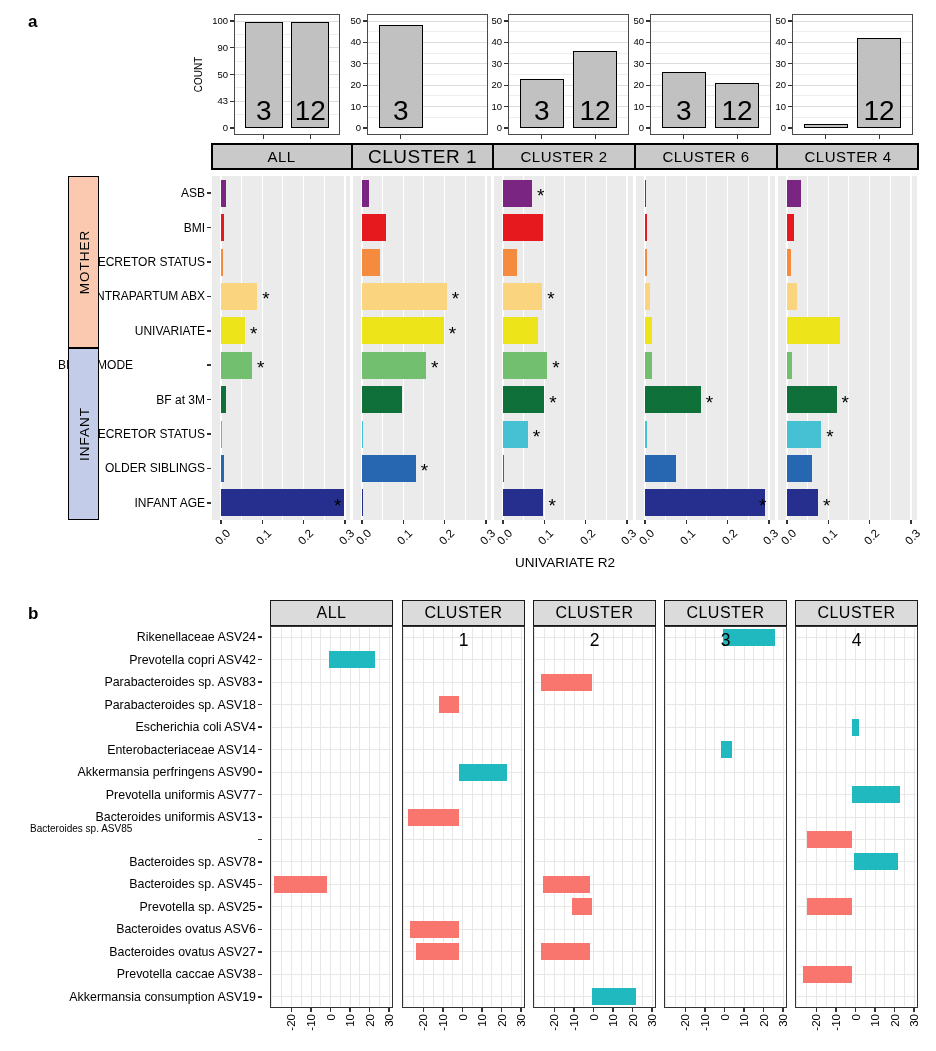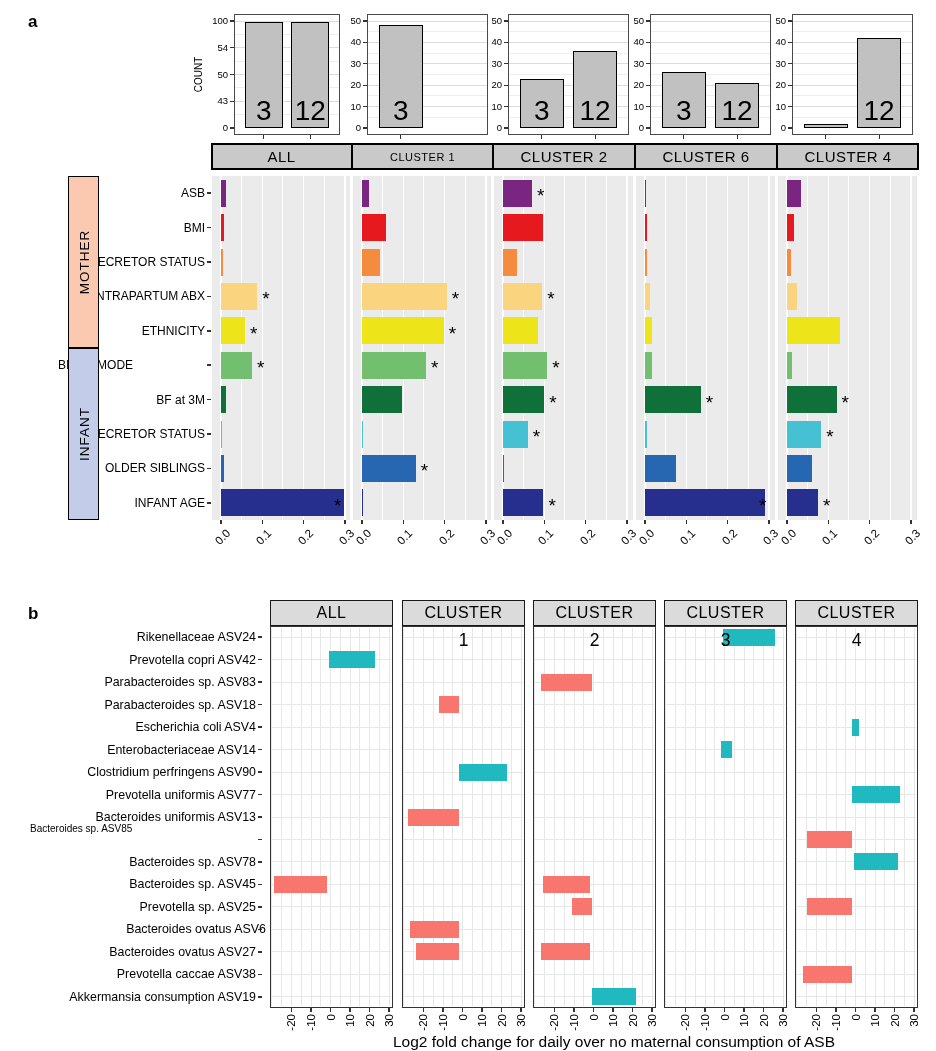--- a/index.html
+++ b/index.html
@@ -13,38 +13,38 @@
               font-size:10px;transform:rotate(-90deg);}
   #r2Label{position:absolute;left:211px;top:555px;width:708px;text-align:center;font-size:13.5px;}
   #fcLabel{position:absolute;left:292px;top:1033px;width:644px;text-align:center;font-size:15.5px;}
 </style>
 </head>
 <body>
 
 <div id="figure">
   <div class="panel-letter" id="letterA">a</div>
   <div id="countLabel">COUNT</div>
+  <div id="r2Label">UNIVARIATE R2</div>
   <div class="panel-letter" id="letterB">b</div>
-  <div id="fcLabel">Log2 fold change for daily over no maternal consumption of ASB</div>
   <div id="chartRoot">
       <div style="position: absolute; left: 234px; top: 14px; width: 106px; height: 121px; background: rgb(255, 255, 255); border: 1.6px solid rgb(74, 74, 74); box-sizing: border-box;"></div>
       <div style="position: absolute; left: 235px; top: 114.125px; width: 104px; height: 1px; background: rgb(238, 238, 238);"></div>
       <div style="position: absolute; left: 190px; top: 122px; width: 38px; text-align: right; font-size: 9.5px;">0</div>
       <div style="position: absolute; left: 230px; top: 127.4px; width: 4px; height: 1.2px; background: rgb(51, 51, 51);"></div>
       <div style="position: absolute; left: 235px; top: 100.75px; width: 104px; height: 1px; background: rgb(220, 220, 220);"></div>
       <div style="position: absolute; left: 235px; top: 87.375px; width: 104px; height: 1px; background: rgb(238, 238, 238);"></div>
       <div style="position: absolute; left: 190px; top: 95.25px; width: 38px; text-align: right; font-size: 9.5px;">43</div>
       <div style="position: absolute; left: 230px; top: 100.65px; width: 4px; height: 1.2px; background: rgb(51, 51, 51);"></div>
       <div style="position: absolute; left: 235px; top: 74px; width: 104px; height: 1px; background: rgb(220, 220, 220);"></div>
       <div style="position: absolute; left: 235px; top: 60.625px; width: 104px; height: 1px; background: rgb(238, 238, 238);"></div>
       <div style="position: absolute; left: 190px; top: 68.5px; width: 38px; text-align: right; font-size: 9.5px;">50</div>
       <div style="position: absolute; left: 230px; top: 73.9px; width: 4px; height: 1.2px; background: rgb(51, 51, 51);"></div>
       <div style="position: absolute; left: 235px; top: 47.25px; width: 104px; height: 1px; background: rgb(220, 220, 220);"></div>
       <div style="position: absolute; left: 235px; top: 33.875px; width: 104px; height: 1px; background: rgb(238, 238, 238);"></div>
-      <div style="position: absolute; left: 190px; top: 41.75px; width: 38px; text-align: right; font-size: 9.5px;">54</div>
+      <div style="position: absolute; left: 190px; top: 41.75px; width: 38px; text-align: right; font-size: 9.5px;">90</div>
       <div style="position: absolute; left: 230px; top: 47.15px; width: 4px; height: 1.2px; background: rgb(51, 51, 51);"></div>
       <div style="position: absolute; left: 235px; top: 20.5px; width: 104px; height: 1px; background: rgb(220, 220, 220);"></div>
       <div style="position: absolute; left: 190px; top: 15px; width: 38px; text-align: right; font-size: 9.5px;">100</div>
       <div style="position: absolute; left: 230px; top: 20.4px; width: 4px; height: 1.2px; background: rgb(51, 51, 51);"></div>
       <div style="position: absolute; left: 244.6px; top: 22.07px; width: 38.16px; height: 105.93px; background: rgb(193, 193, 193); border: 1.4px solid rgb(0, 0, 0); box-sizing: border-box;"></div>
       <div style="position: absolute; left: 244.6px; top: 97px; width: 38.16px; text-align: center; font-size: 28px; line-height: 28px;">3</div>
       <div style="position: absolute; left: 263.08px; top: 135px; width: 1.2px; height: 4px; background: rgb(51, 51, 51);"></div>
       <div style="position: absolute; left: 291.24px; top: 22.07px; width: 38.16px; height: 105.93px; background: rgb(193, 193, 193); border: 1.4px solid rgb(0, 0, 0); box-sizing: border-box;"></div>
       <div style="position: absolute; left: 291.24px; top: 97px; width: 38.16px; text-align: center; font-size: 28px; line-height: 28px;">12</div>
       <div style="position: absolute; left: 309.72px; top: 135px; width: 1.2px; height: 4px; background: rgb(51, 51, 51);"></div>
@@ -155,21 +155,21 @@
       <div style="position: absolute; left: 793px; top: 20.5px; width: 119px; height: 1px; background: rgb(220, 220, 220);"></div>
       <div style="position: absolute; left: 748px; top: 15px; width: 38px; text-align: right; font-size: 9.5px;">50</div>
       <div style="position: absolute; left: 788px; top: 20.4px; width: 4px; height: 1.2px; background: rgb(51, 51, 51);"></div>
       <div style="position: absolute; left: 804.1px; top: 123.72px; width: 43.56px; height: 4.28px; background: rgb(193, 193, 193); border: 1.4px solid rgb(0, 0, 0); box-sizing: border-box;"></div>
       <div style="position: absolute; left: 825.28px; top: 135px; width: 1.2px; height: 4px; background: rgb(51, 51, 51);"></div>
       <div style="position: absolute; left: 857.34px; top: 38.12px; width: 43.56px; height: 89.88px; background: rgb(193, 193, 193); border: 1.4px solid rgb(0, 0, 0); box-sizing: border-box;"></div>
       <div style="position: absolute; left: 857.34px; top: 97px; width: 43.56px; text-align: center; font-size: 28px; line-height: 28px;">12</div>
       <div style="position: absolute; left: 878.52px; top: 135px; width: 1.2px; height: 4px; background: rgb(51, 51, 51);"></div>
       <div style="position: absolute; left: 211px; top: 143px; width: 708px; height: 27px; background: rgb(201, 201, 201); border: 2px solid rgb(0, 0, 0); box-sizing: border-box;"></div>
       <div style="position: absolute; left: 211px; top: 143px; width: 141px; height: 27px; display: flex; align-items: center; justify-content: center; font-size: 15px; letter-spacing: 0.5px;">ALL</div>
-      <div style="position: absolute; left: 352px; top: 143px; width: 141px; height: 27px; display: flex; align-items: center; justify-content: center; font-size: 11px; letter-spacing: 0.5px;">CLUSTER 1</div>
+      <div style="position: absolute; left: 352px; top: 143px; width: 141px; height: 27px; display: flex; align-items: center; justify-content: center; font-size: 19px; letter-spacing: 0.5px;">CLUSTER 1</div>
       <div style="position: absolute; left: 351px; top: 143px; width: 2px; height: 27px; background: rgb(0, 0, 0);"></div>
       <div style="position: absolute; left: 493px; top: 143px; width: 142px; height: 27px; display: flex; align-items: center; justify-content: center; font-size: 15px; letter-spacing: 0.5px;">CLUSTER 2</div>
       <div style="position: absolute; left: 492px; top: 143px; width: 2px; height: 27px; background: rgb(0, 0, 0);"></div>
       <div style="position: absolute; left: 635px; top: 143px; width: 142px; height: 27px; display: flex; align-items: center; justify-content: center; font-size: 15px; letter-spacing: 0.5px;">CLUSTER 6</div>
       <div style="position: absolute; left: 634px; top: 143px; width: 2px; height: 27px; background: rgb(0, 0, 0);"></div>
       <div style="position: absolute; left: 777px; top: 143px; width: 142px; height: 27px; display: flex; align-items: center; justify-content: center; font-size: 15px; letter-spacing: 0.5px;">CLUSTER 4</div>
       <div style="position: absolute; left: 776px; top: 143px; width: 2px; height: 27px; background: rgb(0, 0, 0);"></div>
       <div style="position: absolute; left: 212px; top: 176px; width: 138px; height: 344px; background: rgb(235, 235, 235);"></div>
       <div style="position: absolute; left: 220.3px; top: 176px; width: 1.4px; height: 344px; background: rgb(255, 255, 255);"></div>
       <div style="position: absolute; left: 241.15px; top: 176px; width: 1px; height: 344px; background: rgb(255, 255, 255);"></div>
@@ -360,21 +360,21 @@
         <span style="position: absolute; left: 0px; top: 0px; white-space: nowrap; font-size: 11.5px; line-height: 12.5px; transform-origin: 0px 0px; transform: rotate(-45deg) translateX(-100%);">0.3</span>
       </div>
       <div style="position: absolute; left: 58px; top: 185.2px; width: 147px; text-align: right; font-size: 12px; line-height: 16px; white-space: nowrap;">ASB</div>
       <div style="position: absolute; left: 207px; top: 192.45px; width: 4px; height: 1.5px; background: rgb(51, 51, 51);"></div>
       <div style="position: absolute; left: 58px; top: 219.6px; width: 147px; text-align: right; font-size: 12px; line-height: 16px; white-space: nowrap;">BMI</div>
       <div style="position: absolute; left: 207px; top: 226.85px; width: 4px; height: 1.5px; background: rgb(51, 51, 51);"></div>
       <div style="position: absolute; left: 58px; top: 254px; width: 147px; text-align: right; font-size: 12px; line-height: 16px; white-space: nowrap;">SECRETOR STATUS</div>
       <div style="position: absolute; left: 207px; top: 261.25px; width: 4px; height: 1.5px; background: rgb(51, 51, 51);"></div>
       <div style="position: absolute; left: 58px; top: 288.4px; width: 147px; text-align: right; font-size: 12px; line-height: 16px; white-space: nowrap;">INTRAPARTUM ABX</div>
       <div style="position: absolute; left: 207px; top: 295.65px; width: 4px; height: 1.5px; background: rgb(51, 51, 51);"></div>
-      <div style="position: absolute; left: 58px; top: 322.8px; width: 147px; text-align: right; font-size: 12px; line-height: 16px; white-space: nowrap;">ETHNICITY</div>
+      <div style="position: absolute; left: 58px; top: 322.8px; width: 147px; text-align: right; font-size: 12px; line-height: 16px; white-space: nowrap;">UNIVARIATE</div>
       <div style="position: absolute; left: 207px; top: 330.05px; width: 4px; height: 1.5px; background: rgb(51, 51, 51);"></div>
       <div style="position: absolute; left: 58px; top: 357.2px; width: 147px; text-align: left; font-size: 12px; line-height: 16px; white-space: nowrap;">BIRTH MODE</div>
       <div style="position: absolute; left: 207px; top: 364.45px; width: 4px; height: 1.5px; background: rgb(51, 51, 51);"></div>
       <div style="position: absolute; left: 58px; top: 391.6px; width: 147px; text-align: right; font-size: 12px; line-height: 16px; white-space: nowrap;">BF at 3M</div>
       <div style="position: absolute; left: 207px; top: 398.85px; width: 4px; height: 1.5px; background: rgb(51, 51, 51);"></div>
       <div style="position: absolute; left: 58px; top: 426px; width: 147px; text-align: right; font-size: 12px; line-height: 16px; white-space: nowrap;">SECRETOR STATUS</div>
       <div style="position: absolute; left: 207px; top: 433.25px; width: 4px; height: 1.5px; background: rgb(51, 51, 51);"></div>
       <div style="position: absolute; left: 58px; top: 460.4px; width: 147px; text-align: right; font-size: 12px; line-height: 16px; white-space: nowrap;">OLDER SIBLINGS</div>
       <div style="position: absolute; left: 207px; top: 467.65px; width: 4px; height: 1.5px; background: rgb(51, 51, 51);"></div>
       <div style="position: absolute; left: 58px; top: 494.8px; width: 147px; text-align: right; font-size: 12px; line-height: 16px; white-space: nowrap;">INFANT AGE</div>
@@ -692,35 +692,35 @@
       <div style="position: absolute; left: 30px; top: 651.706px; width: 226px; text-align: right; font-size: 12.4px; line-height: 16px; white-space: nowrap;">Prevotella copri ASV42</div>
       <div style="position: absolute; left: 258px; top: 658.956px; width: 4px; height: 1.5px; background: rgb(51, 51, 51);"></div>
       <div style="position: absolute; left: 30px; top: 674.176px; width: 226px; text-align: right; font-size: 12.4px; line-height: 16px; white-space: nowrap;">Parabacteroides sp. ASV83</div>
       <div style="position: absolute; left: 258px; top: 681.426px; width: 4px; height: 1.5px; background: rgb(51, 51, 51);"></div>
       <div style="position: absolute; left: 30px; top: 696.647px; width: 226px; text-align: right; font-size: 12.4px; line-height: 16px; white-space: nowrap;">Parabacteroides sp. ASV18</div>
       <div style="position: absolute; left: 258px; top: 703.897px; width: 4px; height: 1.5px; background: rgb(51, 51, 51);"></div>
       <div style="position: absolute; left: 30px; top: 719.118px; width: 226px; text-align: right; font-size: 12.4px; line-height: 16px; white-space: nowrap;">Escherichia coli ASV4</div>
       <div style="position: absolute; left: 258px; top: 726.368px; width: 4px; height: 1.5px; background: rgb(51, 51, 51);"></div>
       <div style="position: absolute; left: 30px; top: 741.588px; width: 226px; text-align: right; font-size: 12.4px; line-height: 16px; white-space: nowrap;">Enterobacteriaceae ASV14</div>
       <div style="position: absolute; left: 258px; top: 748.838px; width: 4px; height: 1.5px; background: rgb(51, 51, 51);"></div>
-      <div style="position: absolute; left: 30px; top: 764.059px; width: 226px; text-align: right; font-size: 12.4px; line-height: 16px; white-space: nowrap;">Clostridium perfringens ASV90</div>
+      <div style="position: absolute; left: 30px; top: 764.059px; width: 226px; text-align: right; font-size: 12.4px; line-height: 16px; white-space: nowrap;">Akkermansia perfringens ASV90</div>
       <div style="position: absolute; left: 258px; top: 771.309px; width: 4px; height: 1.5px; background: rgb(51, 51, 51);"></div>
       <div style="position: absolute; left: 30px; top: 786.529px; width: 226px; text-align: right; font-size: 12.4px; line-height: 16px; white-space: nowrap;">Prevotella uniformis ASV77</div>
       <div style="position: absolute; left: 258px; top: 793.779px; width: 4px; height: 1.5px; background: rgb(51, 51, 51);"></div>
       <div style="position: absolute; left: 30px; top: 809px; width: 226px; text-align: right; font-size: 12.4px; line-height: 16px; white-space: nowrap;">Bacteroides uniformis ASV13</div>
       <div style="position: absolute; left: 258px; top: 816.25px; width: 4px; height: 1.5px; background: rgb(51, 51, 51);"></div>
       <div style="position: absolute; left: 30px; top: 821px; width: 226px; text-align: left; font-size: 10px; line-height: 16px; white-space: nowrap;">Bacteroides sp. ASV85</div>
       <div style="position: absolute; left: 258px; top: 838.721px; width: 4px; height: 1.5px; background: rgb(51, 51, 51);"></div>
       <div style="position: absolute; left: 30px; top: 853.941px; width: 226px; text-align: right; font-size: 12.4px; line-height: 16px; white-space: nowrap;">Bacteroides sp. ASV78</div>
       <div style="position: absolute; left: 258px; top: 861.191px; width: 4px; height: 1.5px; background: rgb(51, 51, 51);"></div>
       <div style="position: absolute; left: 30px; top: 876.412px; width: 226px; text-align: right; font-size: 12.4px; line-height: 16px; white-space: nowrap;">Bacteroides sp. ASV45</div>
       <div style="position: absolute; left: 258px; top: 883.662px; width: 4px; height: 1.5px; background: rgb(51, 51, 51);"></div>
       <div style="position: absolute; left: 30px; top: 898.882px; width: 226px; text-align: right; font-size: 12.4px; line-height: 16px; white-space: nowrap;">Prevotella sp. ASV25</div>
       <div style="position: absolute; left: 258px; top: 906.132px; width: 4px; height: 1.5px; background: rgb(51, 51, 51);"></div>
-      <div style="position: absolute; left: 40px; top: 921.353px; width: 226px; text-align: right; font-size: 12.4px; line-height: 16px; white-space: nowrap;">Bacteroides ovatus ASV6</div>
+      <div style="position: absolute; left: 30px; top: 921.353px; width: 226px; text-align: right; font-size: 12.4px; line-height: 16px; white-space: nowrap;">Bacteroides ovatus ASV6</div>
       <div style="position: absolute; left: 258px; top: 928.603px; width: 4px; height: 1.5px; background: rgb(51, 51, 51);"></div>
       <div style="position: absolute; left: 30px; top: 943.824px; width: 226px; text-align: right; font-size: 12.4px; line-height: 16px; white-space: nowrap;">Bacteroides ovatus ASV27</div>
       <div style="position: absolute; left: 258px; top: 951.074px; width: 4px; height: 1.5px; background: rgb(51, 51, 51);"></div>
       <div style="position: absolute; left: 30px; top: 966.294px; width: 226px; text-align: right; font-size: 12.4px; line-height: 16px; white-space: nowrap;">Prevotella caccae ASV38</div>
       <div style="position: absolute; left: 258px; top: 973.544px; width: 4px; height: 1.5px; background: rgb(51, 51, 51);"></div>
       <div style="position: absolute; left: 30px; top: 988.765px; width: 226px; text-align: right; font-size: 12.4px; line-height: 16px; white-space: nowrap;">Akkermansia consumption ASV19</div>
       <div style="position: absolute; left: 258px; top: 996.015px; width: 4px; height: 1.5px; background: rgb(51, 51, 51);"></div>
     </div>
 </div>
 

